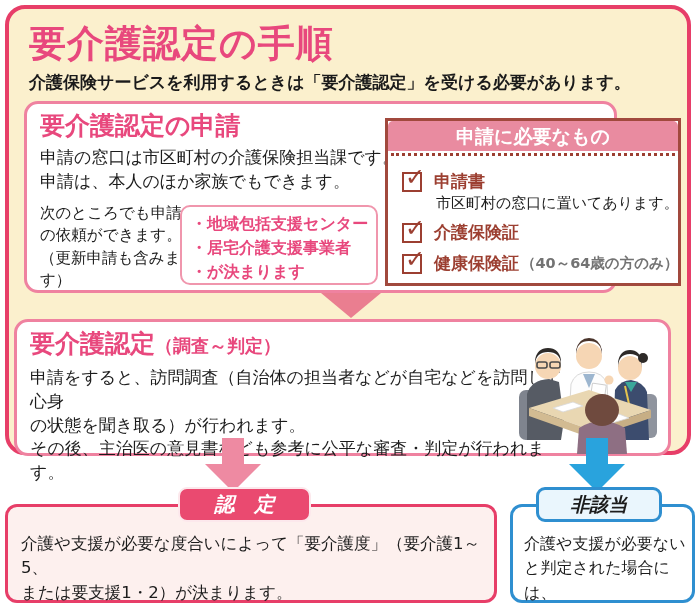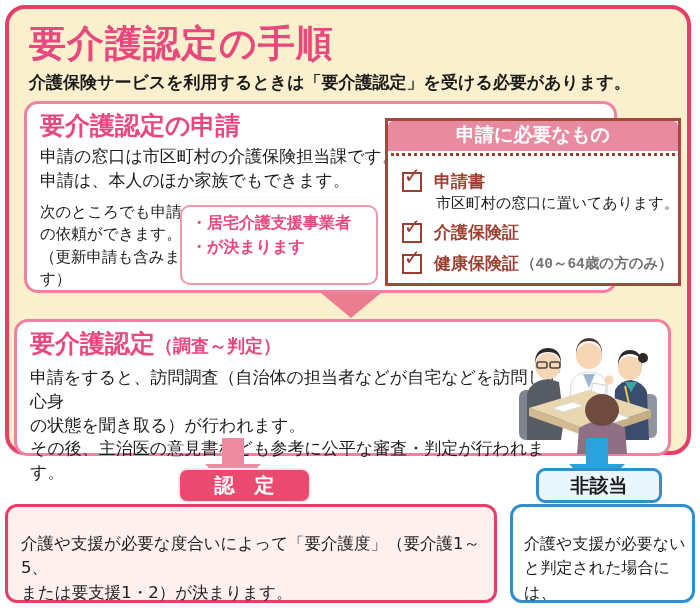--- a/index.html
+++ b/index.html
@@ -10,21 +10,21 @@
   .outer-frame { position:absolute; left:5px; top:5px; width:686px; height:450px;
     background:#fbf0cd; border:4px solid #e73e68; border-radius:20px; }
 
   .main-title { position:absolute; left:20px; top:10px; font-size:37px; font-weight:800;
     color:#e8487d; letter-spacing:1px; white-space:nowrap; }
   .subtitle { position:absolute; left:20px; top:62px; font-size:17px; font-weight:700;
     color:#1a1a1a; white-space:nowrap; }
 
   
   .section-box { position:absolute; background:#ffffff; border:3px solid #ef82a0; border-radius:14px; }
-  .box1 { left:20px; top:97px; width:593px; height:192px;font-family:Liberation Mono, monospace; }
+  .box1 { left:20px; top:97px; width:593px; height:192px; }
   .box2 { left:20px; top:315px; width:657px; height:137px; }
 
   .section-heading { position:absolute; left:13px; top:5px; font-size:25px; font-weight:800;
     color:#e8487d; white-space:nowrap; }
   .section-heading .sub { font-size:18px; }
 
   .body-text { font-size:17px; line-height:1.4; color:#1c1c1c; white-space:pre-line; }
   .box1-body { position:absolute; left:13px; top:42px; }
   .box2-body { position:absolute; left:13px; top:44px; width:540px; }
 
@@ -60,22 +60,22 @@
   .block-arrow { position:absolute; top:438px; width:56px; height:54px; z-index:5; }
 
   
   .result-box { position:absolute; top:504px; height:99px; border-radius:12px; }
   .result-left { left:5px; width:492px; background:#fdf0ee; border:3.5px solid #e73e68; }
   .result-right { left:510px; width:185px; background:#ffffff; border:3.5px solid #2f8fd0; }
   .result-body { white-space:pre-line; color:#1c1c1c; }
   .result-left .result-body { padding:25px 0 0 13px; font-size:16.5px; line-height:1.47; }
   .result-right .result-body { padding:25px 0 0 11px; font-size:16px; line-height:1.52; }
 
-  .badge { position:absolute; top:468px; height:35px; border-radius:9px; z-index:6;
-    display:flex; align-items:center; justify-content:center; font-weight:800; }
+  .badge { position:absolute; top:487px; height:35px; border-radius:9px; z-index:6;
+    display:flex; align-items:center; justify-content:center; font-weight:800;font-style:italic; }
   .badge-cert { left:178px; width:133px; background:#ea4a70; color:#ffffff;
     font-size:20px; border:2px solid #fce8ec; }
   .badge-na { left:536px; width:126px; background:#eaf6fd; color:#1c1c1c;
     font-size:19px; border:3px solid #2f8fd0; }
 
   .illustration { position:absolute; right:9px; top:6px; width:142px; height:126px; }
 </style>
 </head>
 <body>
 
@@ -85,20 +85,21 @@
     <div class="main-title">要介護認定の手順</div>
     <div class="subtitle">介護保険サービスを利用するときは「要介護認定」を受ける必要があります。</div>
 
     <div class="section-box box1" style="left:15px; top:92px;">
       <div class="section-heading">要介護認定の申請</div>
       <div class="body-text box1-body">申請の窓口は市区町村の介護保険担当課です。
 申請は、本人のほか家族でもできます。</div>
       <div class="side-note">次のところでも申請の依頼ができます。（更新申請も含みます）</div>
 
       <div class="agency-box">
+        <div class="item">・地域包括支援センター</div>
         <div class="item">・居宅介護支援事業者</div>
         <div class="item">・が決まります</div>
       </div>
 
       <div class="req-box">
         <div class="req-header">申請に必要なもの</div>
         <div class="req-dotted"></div>
         <div class="req-list">
           <div class="req-row">
             <span class="checkbox">

